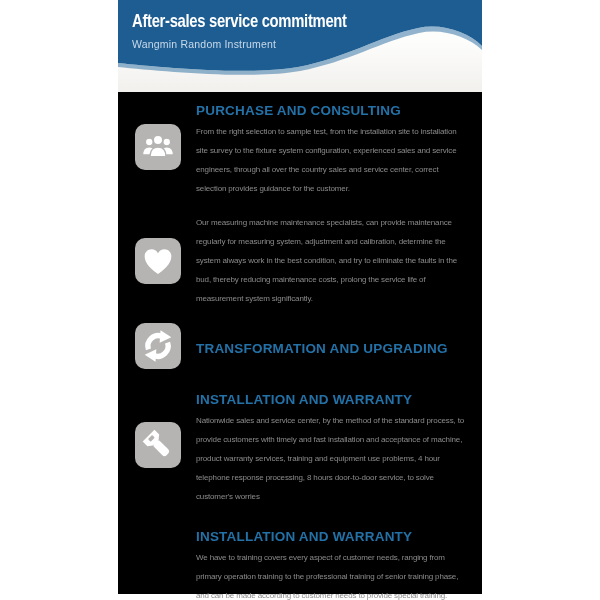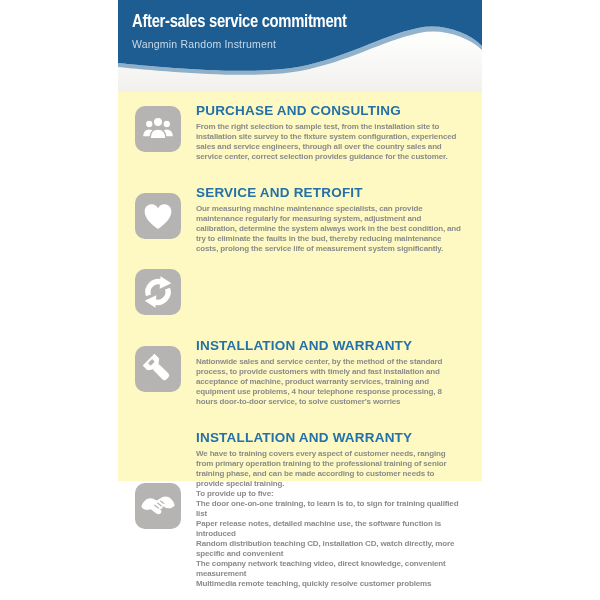--- a/index.html
+++ b/index.html
@@ -3,21 +3,21 @@
 <meta charset="utf-8">
 <style>
   html,body{margin:0;padding:0;}
   body{
     width:600px;height:600px;background:#ffffff;
     font-family:"Liberation Sans", sans-serif;
     display:flex;justify-content:center;align-items:flex-start;
     overflow:hidden;
   }
   .page{
-    width:364px;height:481px;background:#fef9c3;position:relative;
+    width:364px;height:594px;background:#000000;position:relative;
   }
   
   .header{
     position:relative;height:92px;
     background:linear-gradient(180deg,#fdfdfc 45%,#f1f0ed 100%);
   }
   .header svg.wave{position:absolute;inset:0;width:100%;height:100%;display:block;}
   .header .head-text{position:absolute;left:14px;top:10px;z-index:2;}
   .main-title{
     color:#ffffff;font-size:19px;font-weight:bold;letter-spacing:-0.4px;
@@ -35,23 +35,22 @@
     width:46px;height:46px;border-radius:10px;background:#b5b4b2;
     flex-shrink:0;display:flex;align-items:center;justify-content:center;
   }
   .icon-tile svg{width:40px;height:40px;display:block;}
   .sec-text{margin-left:15px;width:282px;}
   .sec-title{
     color:#2371a7;font-size:13.5px;font-weight:bold;letter-spacing:0.2px;
     margin:8px 0 4px 0;white-space:nowrap;
   }
   .sec-body{
-    color:#8b8b8b;font-size:8px;line-height:10px;letter-spacing:-0.15px;
+    color:#8b8b8b;font-size:8px;line-height:19px;letter-spacing:-0.15px;
     white-space:pre-line;
-    font-weight:bold;
   }
 </style>
 </head>
 <body>
 
 <div class="page">
 
   <div class="header">
     <svg class="wave" viewBox="0 0 364 92" preserveAspectRatio="none">
       <path d="M0,0 H364 V46 C350,32 324,23 300,28 C262,36 228,58 180,67 C128,76 42,67 0,63 Z" fill="#1d5d92"></path>
@@ -85,39 +84,39 @@
       </div>
     </div>
 
     <div class="section">
       <div class="icon-tile">
         <svg viewBox="0 0 48 48">
           <path d="M24 39.5 C12 31 8 24.5 8 18.2 C8 13.6 11.7 10 16.3 10 C19.6 10 22.4 11.9 24 14.8 C25.6 11.9 28.4 10 31.7 10 C36.3 10 40 13.6 40 18.2 C40 24.5 36 31 24 39.5 Z" fill="#ffffff"></path>
         </svg>
       </div>
       <div class="sec-text">
-        <div class="sec-title">SERVICE AND RETROFIT</div>
         <div class="sec-body">Our measuring machine maintenance specialists, can provide maintenance regularly for measuring system, adjustment and calibration, determine the system always work in the best condition, and try to eliminate the faults in the bud, thereby reducing maintenance costs, prolong the service life of measurement system significantly.</div>
       </div>
     </div>
 
     <div class="section">
       <div class="icon-tile">
         <svg viewBox="0 0 48 48">
           <g stroke="#ffffff" stroke-width="6.4" fill="none">
             <path d="M12.5 28 A12.5 12.5 0 0 1 29 12.5"></path>
             <path d="M35.5 20 A12.5 12.5 0 0 1 19 35.5"></path>
           </g>
           <g fill="#ffffff">
             <polygon points="27,5 40,13.5 26,20"></polygon>
             <polygon points="21,43 8,34.5 22,28"></polygon>
           </g>
         </svg>
       </div>
       <div class="sec-text">
+        <div class="sec-title">TRANSFORMATION AND UPGRADING</div>
       </div>
     </div>
 
     <div class="section">
       <div class="icon-tile">
         <svg viewBox="0 0 48 48">
           <g transform="rotate(45 24 24)">
             <path d="M8 14 h8 l4 5 v10 l-4 5 h-8 z" fill="#ffffff"></path>
             <rect x="19" y="19" width="21" height="10" rx="4" fill="#ffffff"></rect>
             <rect x="10.5" y="20.5" width="4.5" height="7" rx="1" fill="#b5b4b2"></rect>

